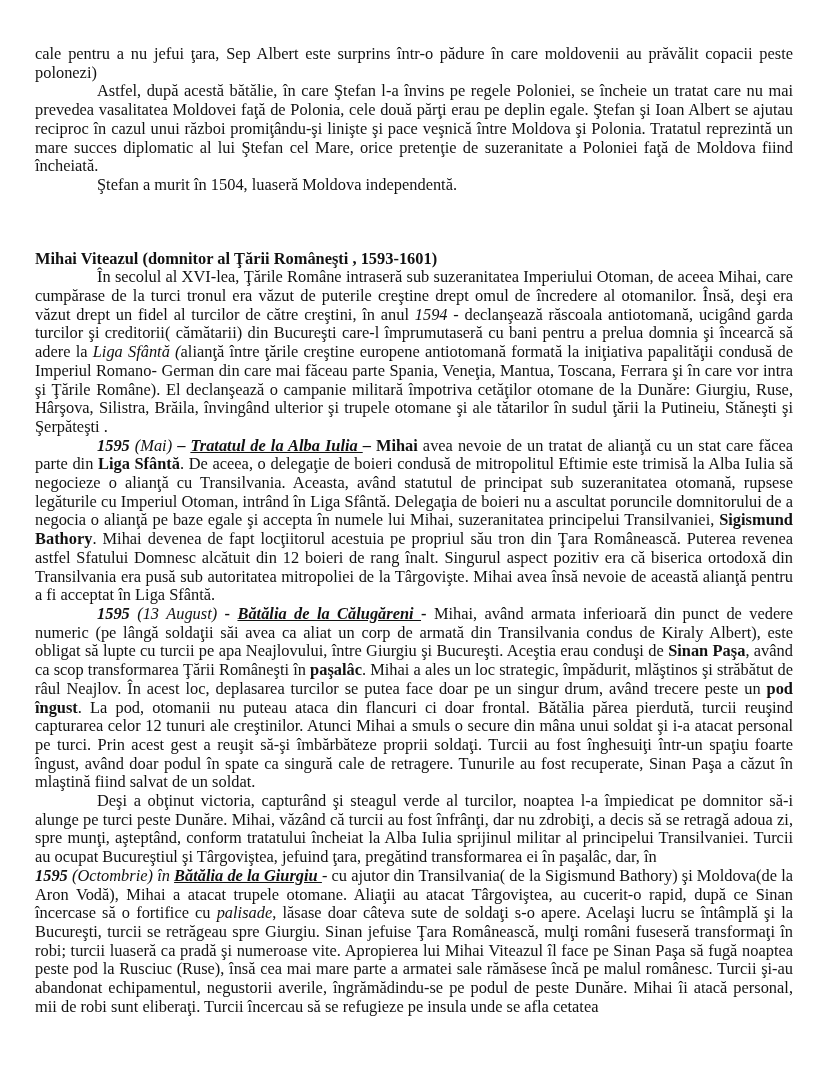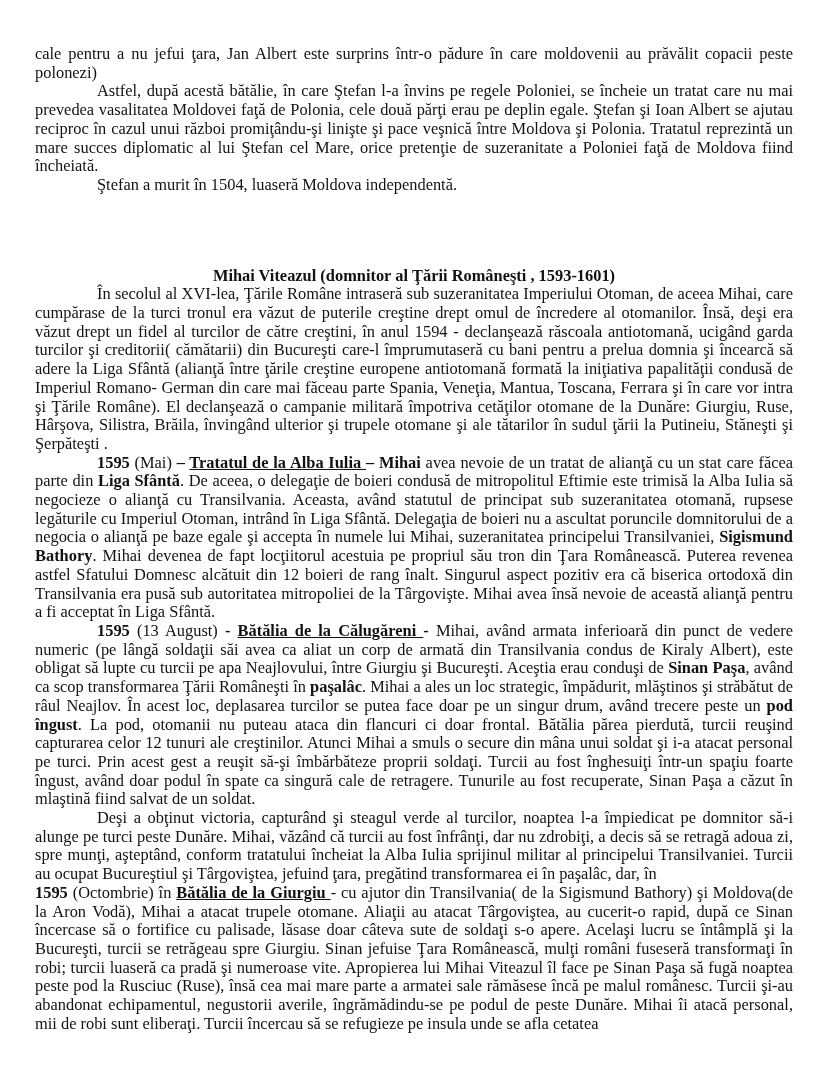--- a/index.html
+++ b/index.html
@@ -29,36 +29,35 @@
     font-size: 16.4px;
     line-height: 18.7px;
     text-align: justify;
   }
   .text-block p {
     margin: 0;
     padding: 0;
   }
   p.indent { text-indent: 62px; }
   p.heading {
-    text-align: center;
+    text-align: left;
     font-weight: bold;
     text-indent: 0;
-    margin-top: 17px;
   }
   .spacer { height: 55px; }
   .b { font-weight: bold; }
-  .i { }
+  .i { font-style: italic; }
   .u { text-decoration: underline; }
 </style>
 </head>
 <body>
 
 <div class="page">
   <div class="text-block">
-      <p class=""><span>cale pentru a nu jefui ţara,  Jan Albert este surprins într-o pădure în care moldovenii au prăvălit copacii peste polonezi)</span></p>
+      <p class=""><span>cale pentru a nu jefui ţara,  Sep Albert este surprins într-o pădure în care moldovenii au prăvălit copacii peste polonezi)</span></p>
       <p class="indent"><span>Astfel, după acestă bătălie, în care Ştefan l-a învins pe regele Poloniei, se încheie un tratat care nu mai prevedea vasalitatea Moldovei faţă de Polonia, cele două părţi erau pe deplin egale. Ştefan şi Ioan Albert se ajutau reciproc în cazul unui război promiţându-şi linişte şi pace veşnică între Moldova şi Polonia. Tratatul reprezintă un mare succes diplomatic al lui Ştefan cel Mare, orice pretenţie de suzeranitate a Poloniei faţă de Moldova fiind încheiată.</span></p>
       <p class="indent"><span>Ştefan a murit în 1504, luaseră Moldova independentă.</span></p>
       <div class="spacer"></div>
       <p class="heading "><span class="b">Mihai Viteazul (domnitor al Ţării Româneşti , 1593-1601)</span></p>
       <p class="indent"><span>În secolul al XVI-lea, Ţările Române intraseră sub suzeranitatea Imperiului Otoman, de aceea Mihai, care cumpărase de la turci tronul era văzut de puterile creştine drept omul de încredere al otomanilor. Însă, deşi era văzut drept un fidel al turcilor de către creştini, în anul </span><span class="i">1594</span><span> - declanşează răscoala antiotomană, ucigând garda turcilor şi creditorii( cămătarii) din Bucureşti care-l împrumutaseră cu bani pentru a prelua domnia şi încearcă să adere la </span><span class="i">Liga Sfântă (</span><span>alianţă între ţările creştine europene antiotomană formată la iniţiativa papalităţii condusă de Imperiul Romano- German din care mai  făceau parte Spania, Veneţia, Mantua, Toscana, Ferrara şi în care vor intra şi Ţările Române).  El declanşează o campanie militară împotriva cetăţilor otomane de la Dunăre: Giurgiu,  Ruse, Hârşova, Silistra, Brăila, învingând ulterior şi trupele otomane şi ale tătarilor în sudul ţării la Putineiu, Stăneşti şi Şerpăteşti .</span></p>
       <p class="indent"><span class="b i">1595 </span><span class="i">(Mai) </span><span class="b">– </span><span class="b i u">Tratatul de la Alba Iulia </span><span class="b">– </span><span class="b">Mihai</span><span> avea nevoie de un tratat de alianţă cu un stat care făcea parte din </span><span class="b">Liga Sfântă</span><span>. De aceea, o delegaţie de boieri condusă de mitropolitul Eftimie este trimisă la Alba Iulia să negocieze o alianţă cu Transilvania. Aceasta, având statutul de principat sub suzeranitatea otomană, rupsese legăturile cu Imperiul Otoman, intrând în Liga Sfântă. Delegaţia de boieri nu a ascultat poruncile domnitorului de a negocia o alianţă pe baze egale şi  accepta în numele lui Mihai, suzeranitatea principelui Transilvaniei, </span><span class="b">Sigismund Bathory</span><span>. Mihai devenea de fapt locţiitorul acestuia pe propriul său tron din Ţara Românească. Puterea revenea astfel Sfatului Domnesc alcătuit din 12 boieri de rang înalt. Singurul aspect pozitiv era că biserica ortodoxă din Transilvania era pusă sub autoritatea mitropoliei de la Târgovişte. Mihai avea însă nevoie de această alianţă pentru a fi acceptat în Liga Sfântă.</span></p>
       <p class="indent"><span class="b i">1595 </span><span class="i">(13 August) </span><span class="b">- </span><span class="b i u">Bătălia de la Călugăreni </span><span class="b">- </span><span>Mihai, având armata inferioară din punct de vedere numeric (pe lângă soldaţii săi avea ca aliat un corp de armată din Transilvania condus de Kiraly Albert), este obligat să lupte cu turcii pe apa Neajlovului, între Giurgiu şi Bucureşti. Aceştia erau conduşi de </span><span class="b">Sinan Paşa</span><span>, având ca scop transformarea Ţării Româneşti în </span><span class="b">paşalâc</span><span>. Mihai a ales un loc strategic, împădurit, mlăştinos şi străbătut de râul Neajlov. În acest loc, deplasarea turcilor se putea face doar pe un singur drum, având trecere peste un </span><span class="b">pod îngust</span><span>. La pod, otomanii nu puteau ataca din flancuri ci doar frontal. Bătălia părea pierdută, turcii reuşind capturarea celor 12 tunuri ale creştinilor. Atunci Mihai a smuls o secure din mâna unui soldat şi i-a atacat personal pe turci. Prin acest gest a reuşit să-şi îmbărbăteze proprii soldaţi. Turcii au fost înghesuiţi într-un spaţiu foarte îngust, având doar podul în spate ca singură cale de retragere. Tunurile au fost recuperate, Sinan Paşa a căzut în mlaştină fiind salvat de un soldat.</span></p>
       <p class="indent"><span>Deşi a obţinut victoria, capturând şi steagul verde al turcilor, noaptea l-a împiedicat pe domnitor să-i alunge pe turci peste Dunăre. Mihai, văzând că turcii au fost înfrânţi, dar nu zdrobiţi, a decis să se retragă adoua zi, spre munţi, aşteptând, conform tratatului încheiat la Alba Iulia sprijinul militar al principelui Transilvaniei. Turcii au ocupat Bucureştiul şi Târgoviştea, jefuind ţara, pregătind transformarea ei în paşalâc, dar, în</span></p>
       <p class=""><span class="b i">1595 </span><span class="i">(Octombrie) în </span><span> </span><span class="b i u">Bătălia de la Giurgiu </span><span>- cu ajutor din Transilvania( de la Sigismund Bathory) şi Moldova(de la Aron Vodă), Mihai a atacat trupele otomane. Aliaţii au atacat Târgoviştea, au cucerit-o rapid, după ce Sinan încercase să o fortifice cu </span><span class="i">palisade</span><span>, lăsase doar câteva sute de soldaţi s-o apere. Acelaşi lucru se întâmplă şi la Bucureşti, turcii se retrăgeau spre Giurgiu. Sinan jefuise Ţara Românească, mulţi români fuseseră transformaţi în robi; turcii luaseră ca pradă şi  numeroase vite. Apropierea lui Mihai Viteazul îl face pe Sinan Paşa să fugă noaptea peste pod la Rusciuc (Ruse), însă cea mai mare parte a armatei sale rămăsese încă pe malul românesc. Turcii şi-au abandonat echipamentul, negustorii averile, îngrămădindu-se pe podul de peste Dunăre. Mihai îi atacă personal, mii de robi sunt eliberaţi. Turcii încercau să se refugieze pe insula unde se afla cetatea</span></p>
     </div>

